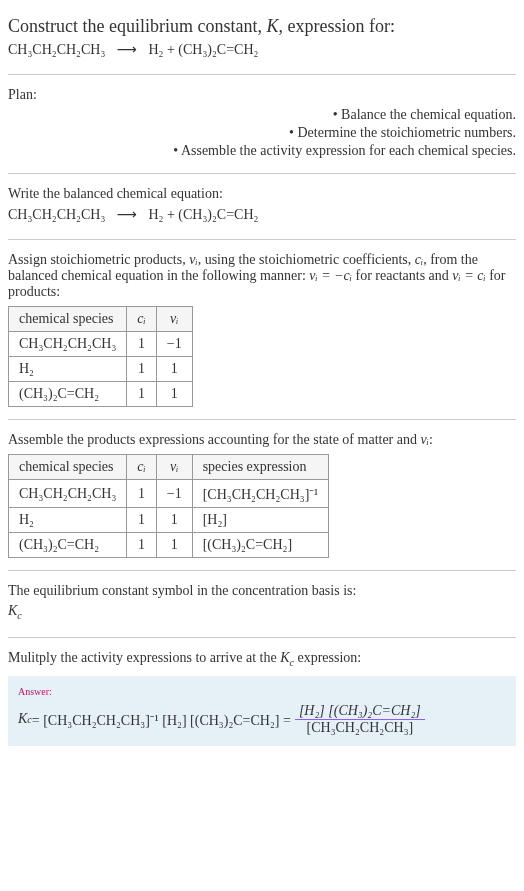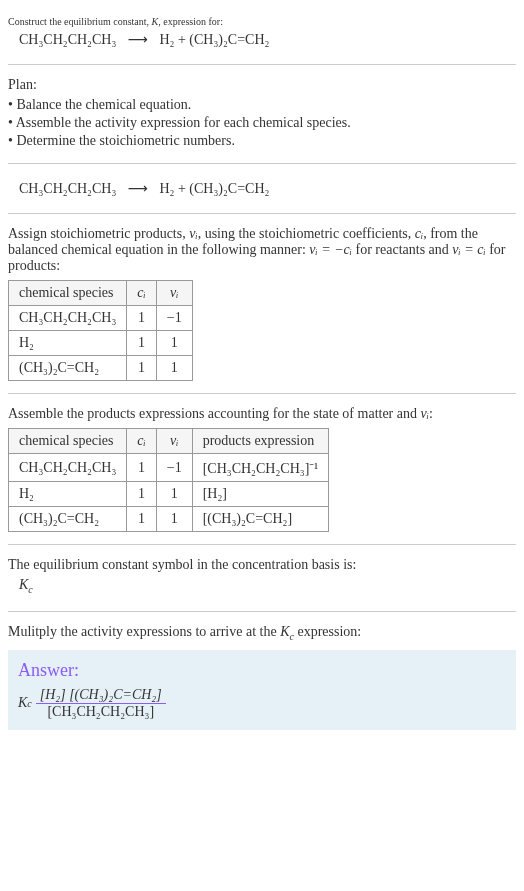--- a/index.html
+++ b/index.html
@@ -16,39 +16,40 @@
       padding: 8px;
     }
     .section {
       padding: 8px 0;
     }
     .divider {
       border-top: 1px solid #ccc;
       margin: 4px 0;
     }
     .heading {
-      font-size: 10px;
+      font-size: 18px;
       margin-bottom: 0;
     }
     .formula {
       font-size: 14px;
-      margin: 4px 11px;
+      margin: 4px 0;
     }
     sub {
       font-size: 10px;
       vertical-align: sub;
     }
     .italic {
       font-style: italic;
     }
     .arrow {
       margin: 0 8px;
     }
     .bullet-list {
       margin-top: 4px;
+      text-align: right;
     }
     .bullet-item {
       margin: 2px 0;
     }
     table {
       border-collapse: collapse;
       margin-top: 6px;
       border-radius: 14px;
     }
     th, td {
@@ -62,22 +63,22 @@
     }
     .center {
       text-align: center;
     }
     .answer-box {
       background: #e6f0f7;
       padding: 10px;
       margin-top: 8px;
     }
     .answer-label {
-      font-size: 18px;
-      color: #8b5cf6;
+      font-size: 10px;
+      color: #be185d;
       margin-bottom: 6px;
     }
     .fraction {
       display: inline-block;
       vertical-align: middle;
       text-align: center;
       margin: 0 4px;
     }
     .fraction .num {
       display: block;
@@ -109,28 +110,29 @@
     <span>H₂ + (CH₃)₂C=CH₂</span>
   </div>
 </div>
 
 <div class="divider"></div>
 
 <div class="section">
   <div>Plan:</div>
   <div class="bullet-list">
     <div class="bullet-item">• Balance the chemical equation.</div>
+    <div class="bullet-item">• Determine the stoichiometric numbers.</div>
     <div class="bullet-item">• Assemble the activity expression for each chemical species.</div>
-    <div class="bullet-item">• Determine the stoichiometric numbers.</div>
-  </div>
-</div>
-
-<div class="divider"></div>
-
-<div class="section">
+  </div>
+</div>
+
+<div class="divider"></div>
+
+<div class="section">
+  <div>Write the balanced chemical equation:</div>
   <div class="formula">
     <span>CH₃CH₂CH₂CH₃</span>
     <span class="arrow">⟶</span>
     <span>H₂ + (CH₃)₂C=CH₂</span>
   </div>
 </div>
 
 <div class="divider"></div>
 
 <div class="section">
@@ -168,21 +170,21 @@
 <div class="section">
   <div>
     <span>Assemble the products expressions accounting for the state of matter and </span><span class="italic">νᵢ</span><span>:</span>
   </div>
   <table>
     <tbody>
         <tr>
       <th>chemical species</th>
       <th class="center italic">cᵢ</th>
       <th class="center italic">νᵢ</th>
-      <th>products expression</th>
+      <th>species expression</th>
     </tr>
     <tr>
       <td>CH₃CH₂CH₂CH₃</td>
       <td class="center">1</td>
       <td class="center">−1</td>
       <td>[CH₃CH₂CH₂CH₃]⁻¹</td>
     </tr>
     <tr>
       <td>H₂</td>
       <td class="center">1</td>
@@ -212,19 +214,20 @@
 
 <div class="section">
   <div>
     <span>Mulitply the activity expressions to arrive at the </span><span class="italic">K</span><sub class="italic">c</sub><span> expression:</span>
   </div>
   <div class="answer-box">
     <div class="answer-label">Answer:</div>
     <div class="eq-line">
       <span class="italic">K</span>
         <sub class="italic">c</sub>
+      <span> = [CH₃CH₂CH₂CH₃]⁻¹ [H₂] [(CH₃)₂C=CH₂] = </span>
       <span class="fraction">
         <span class="num">[H₂] [(CH₃)₂C=CH₂]</span>
         <span class="den">[CH₃CH₂CH₂CH₃]</span>
       </span>
     </div>
   </div>
 </div>
 
 </body></html>

